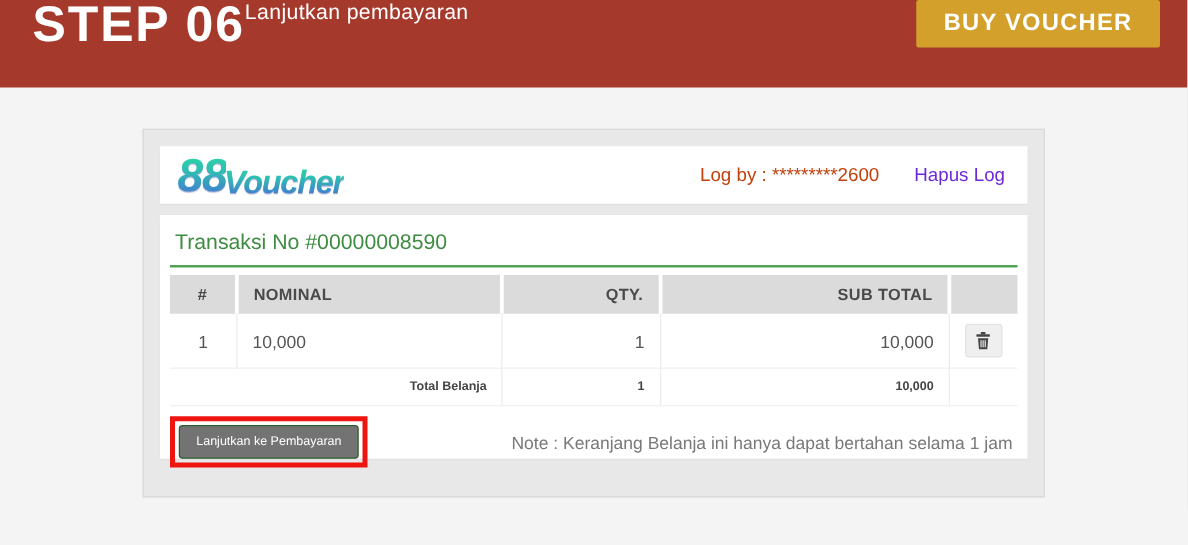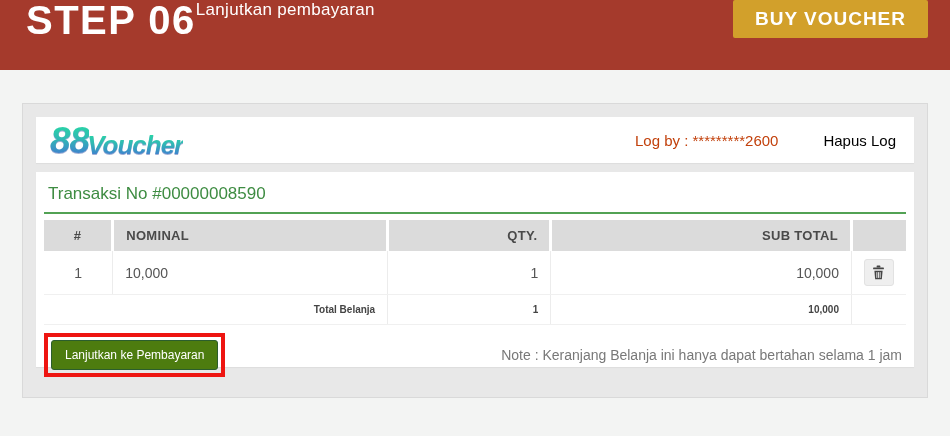--- a/index.html
+++ b/index.html
@@ -28,21 +28,21 @@
     margin-left: auto;
     background: #D2A02B; color: #fff;
     font-size: 19px; font-weight: 700; letter-spacing: 1px;
     padding: 8px 22px; border: none; border-radius: 2px;
     font-family: "Liberation Sans", sans-serif;
     cursor: pointer;
   }
 
   
   .card {
-    width: 906px; height: 295px;
+    width: 722px; height: 295px;
     margin: 33px auto 0;
     background: #E8E8E8;
     border: 1px solid #D9D9D9;
     padding: 13px;
   }
   .card-top {
     background: #fff; height: 46px;
     display: flex; align-items: center;
     padding: 0 18px 0 14px;
     box-shadow: 0 1px 1px rgba(0,0,0,.04);
@@ -52,21 +52,21 @@
     font-style: italic; font-weight: 800; letter-spacing: -1px;
     background: linear-gradient(180deg, #27DCA2 0%, #30B9B4 45%, #4470D6 100%);
     -webkit-background-clip: text; background-clip: text;
     color: transparent; -webkit-text-fill-color: transparent;
     filter: drop-shadow(0 1px 0 rgba(45,75,160,.45));
     line-height: 1;
   }
   .logo-88 { font-size: 37px; }
   .logo-voucher { font-size: 26px; margin-left: -2px; margin-top: 10px; }
   .log-text { margin-left: auto; color: #c2410c; font-size: 15px; }
-  .hapus-link { margin-left: 45px; color: #000000; font-size: 15px; text-decoration: none; cursor: pointer; }
+  .hapus-link { margin-left: 28px; color: #6d28d9; font-size: 15px; text-decoration: none; cursor: pointer; }
 
   .card-main {
     background: #fff; margin-top: 9px; height: 195px;
     padding: 10px 8px 8px;
     box-shadow: 0 1px 1px rgba(0,0,0,.04);
   }
   .trans-title { color: #3E8C42; font-size: 17px; margin: 2px 4px 8px; }
   .green-rule { border: none; border-top: 2px solid #52A254; margin: 0 0 6px; }
 
   
@@ -100,22 +100,22 @@
     display: inline-flex; align-items: center; justify-content: center;
     cursor: pointer; padding: 0;
   }
 
   
   .actions-row { display: flex; align-items: center; margin-top: 8px; }
   .btn-annotation {
     border: 4px solid #EE1511; padding: 3px; display: inline-block;
   }
   .proceed-btn {
-    background: #4d7c0f; border: 1px solid #2B5E2D; border-radius: 3px;
-    color: #fff; font-size: 12px; padding: 7px 13px;
+    background: #737373; border: 1px solid #2B5E2D; border-radius: 3px;
+    color: #fff; font-size: 10px; padding: 7px 13px;
     font-family: "Liberation Sans", sans-serif; cursor: pointer;
   }
   .note-text { margin-left: auto; color: #787878; font-size: 14px; padding-right: 4px; }
 </style>
 </head>
 <body>
 
 <div class="topbar">
   <div class="step-title">STEP 06</div>
   <div class="step-subtitle">Lanjutkan pembayaran</div>

